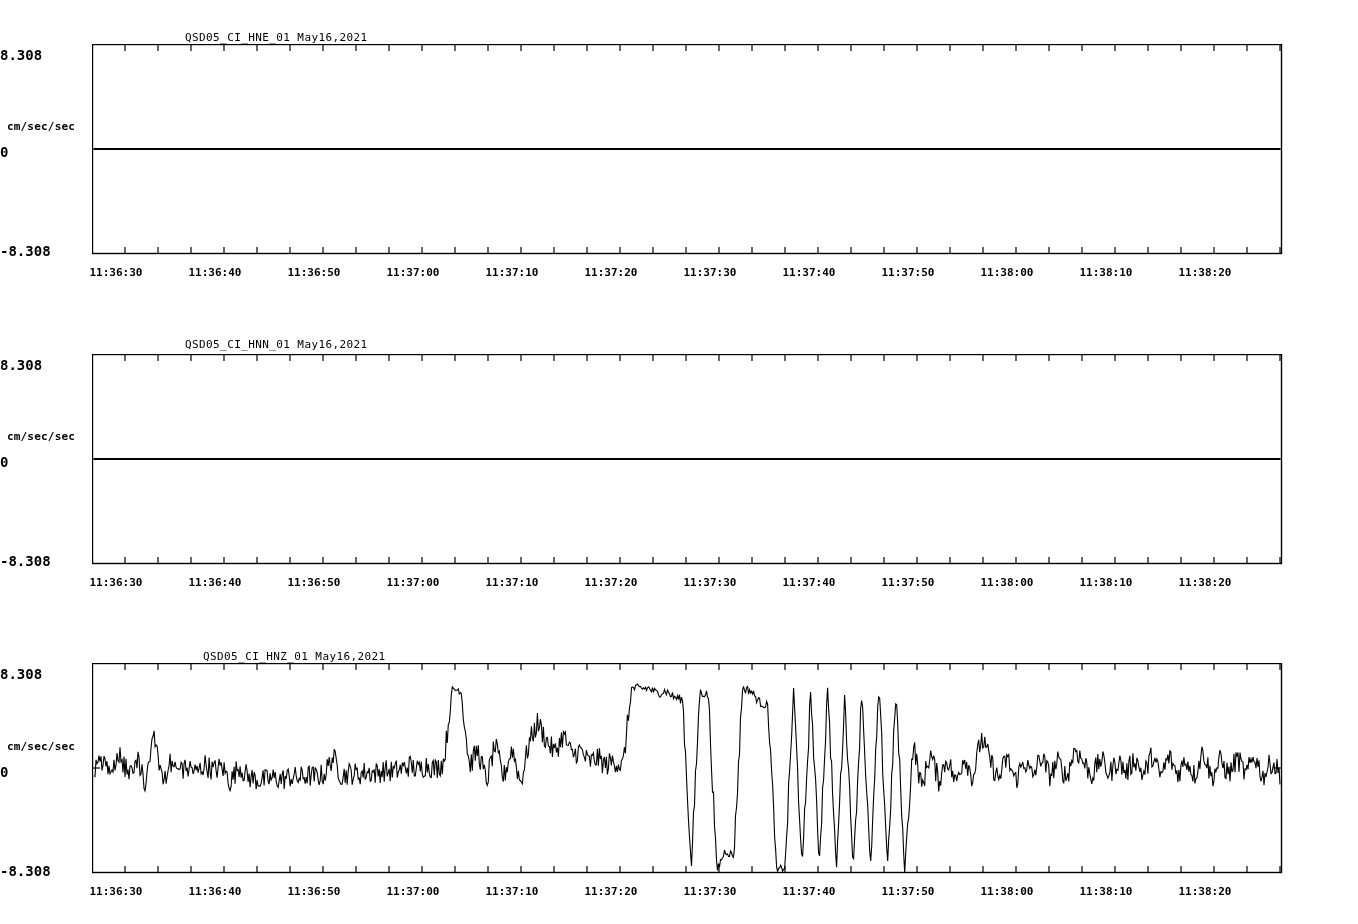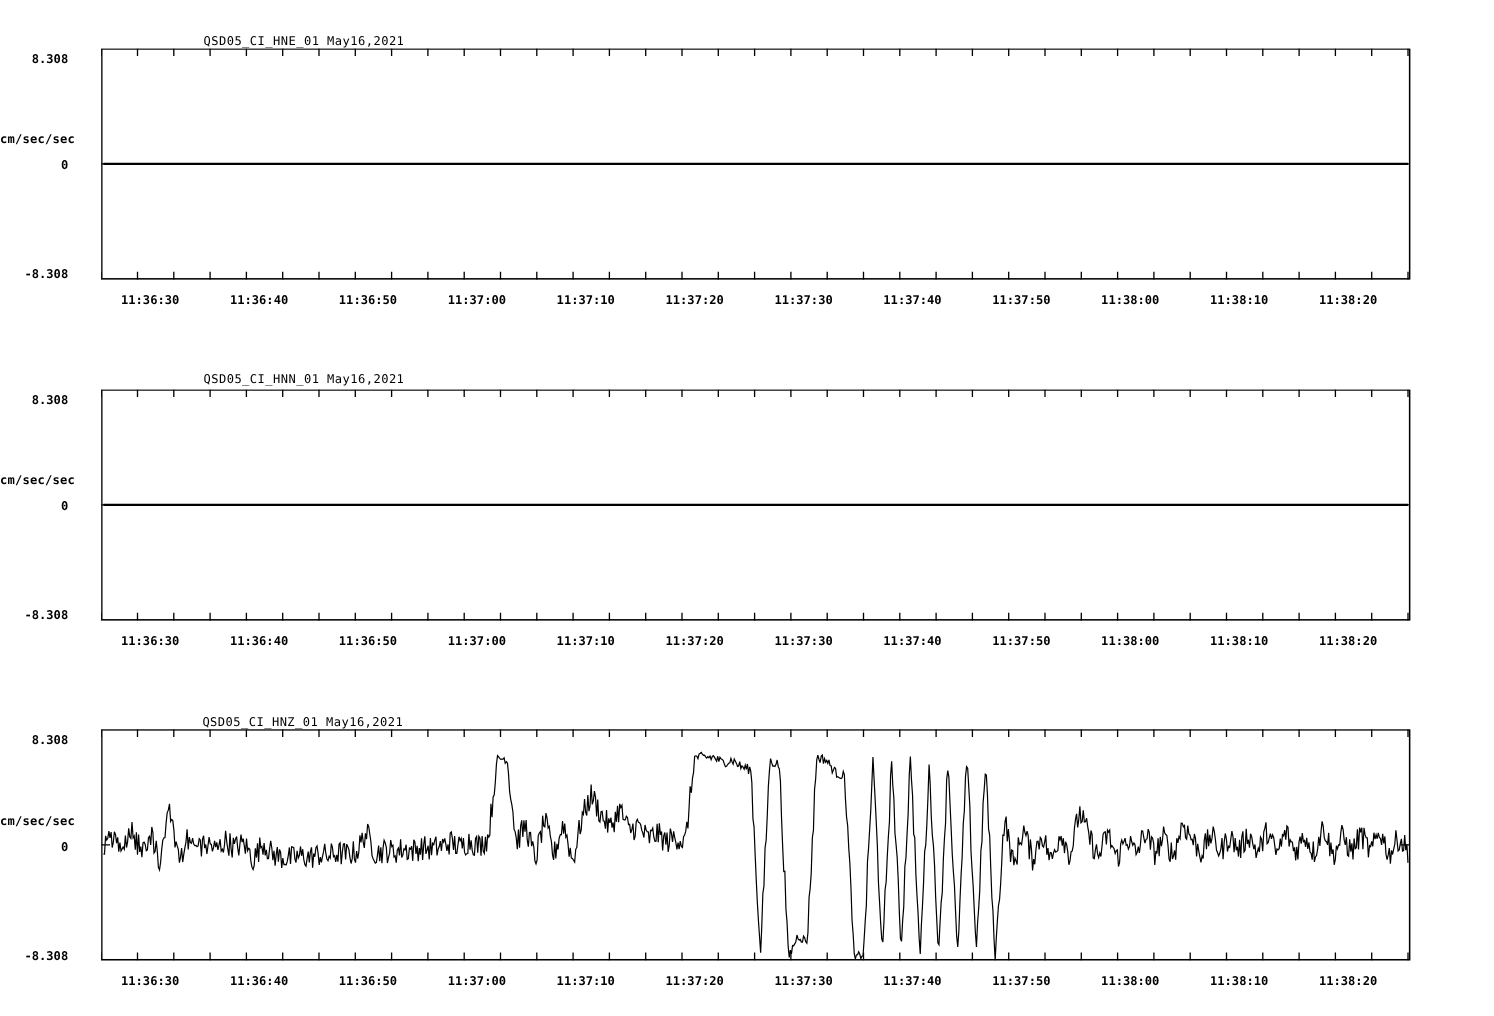--- a/index.html
+++ b/index.html
@@ -29,35 +29,34 @@
     font-size: 11px;
     letter-spacing: 0.4px;
     white-space: nowrap;
     font-weight: normal;
   }
   .ylabel {
     position: absolute;
     font-size: 11px;
     letter-spacing: 0.2px;
     white-space: nowrap;
-    text-align: left;
+    text-align: center;
     font-weight: bold;
   }
   .ytick {
+    position: absolute;
+    font-size: 14px;
+    white-space: nowrap;
+    font-weight: bold;
+  }
+  .xtick {
     position: absolute;
     font-size: 11px;
     white-space: nowrap;
-    text-align: right;
-    font-weight: bold;
-  }
-  .xtick {
-    position: absolute;
-    font-size: 11px;
-    white-space: nowrap;
-    text-align: right;
+    text-align: center;
     font-weight: bold;
   }
   .axes {
     position: absolute;
   }
   svg { display: block; }
 </style>
 </head>
 <body>
 
@@ -266,21 +265,21 @@
     <div class="xtick" style="left:564px;top:268px;width:94px;">11:37:20</div>
     <div class="xtick" style="left:663px;top:268px;width:94px;">11:37:30</div>
     <div class="xtick" style="left:762px;top:268px;width:94px;">11:37:40</div>
     <div class="xtick" style="left:861px;top:268px;width:94px;">11:37:50</div>
     <div class="xtick" style="left:960px;top:268px;width:94px;">11:38:00</div>
     <div class="xtick" style="left:1059px;top:268px;width:94px;">11:38:10</div>
     <div class="xtick" style="left:1158px;top:268px;width:94px;">11:38:20</div>
   </div>
 
   <div class="panel" style="top:616px;height:308px;">
-    <div class="plot-title" style="left:184px;top:34px;">QSD05_CI_HNZ_01   May16,2021</div>
+    <div class="plot-title" style="left:203px;top:34px;">QSD05_CI_HNZ_01   May16,2021</div>
     <div class="ylabel" style="left:0px;top:124px;width:82px;">cm/sec/sec</div>
     <div class="ytick" style="left:0px;top:50px;width:62px;">8.308</div>
     <div class="ytick" style="left:0px;top:148px;width:62px;">0</div>
     <div class="ytick" style="left:0px;top:247px;width:62px;">-8.308</div>
 
     <svg class="axes" width="1200" height="220" style="left:92px;top:47px;">
       <rect x="0.5" y="0.5" width="1189" height="209" fill="none" stroke="#000" stroke-width="1.4"></rect>
       <g stroke="#000" stroke-width="1.2">
         <line x1="0" y1="0" x2="0" y2="7"></line>
           <line x1="33" y1="0" x2="33" y2="7"></line>

